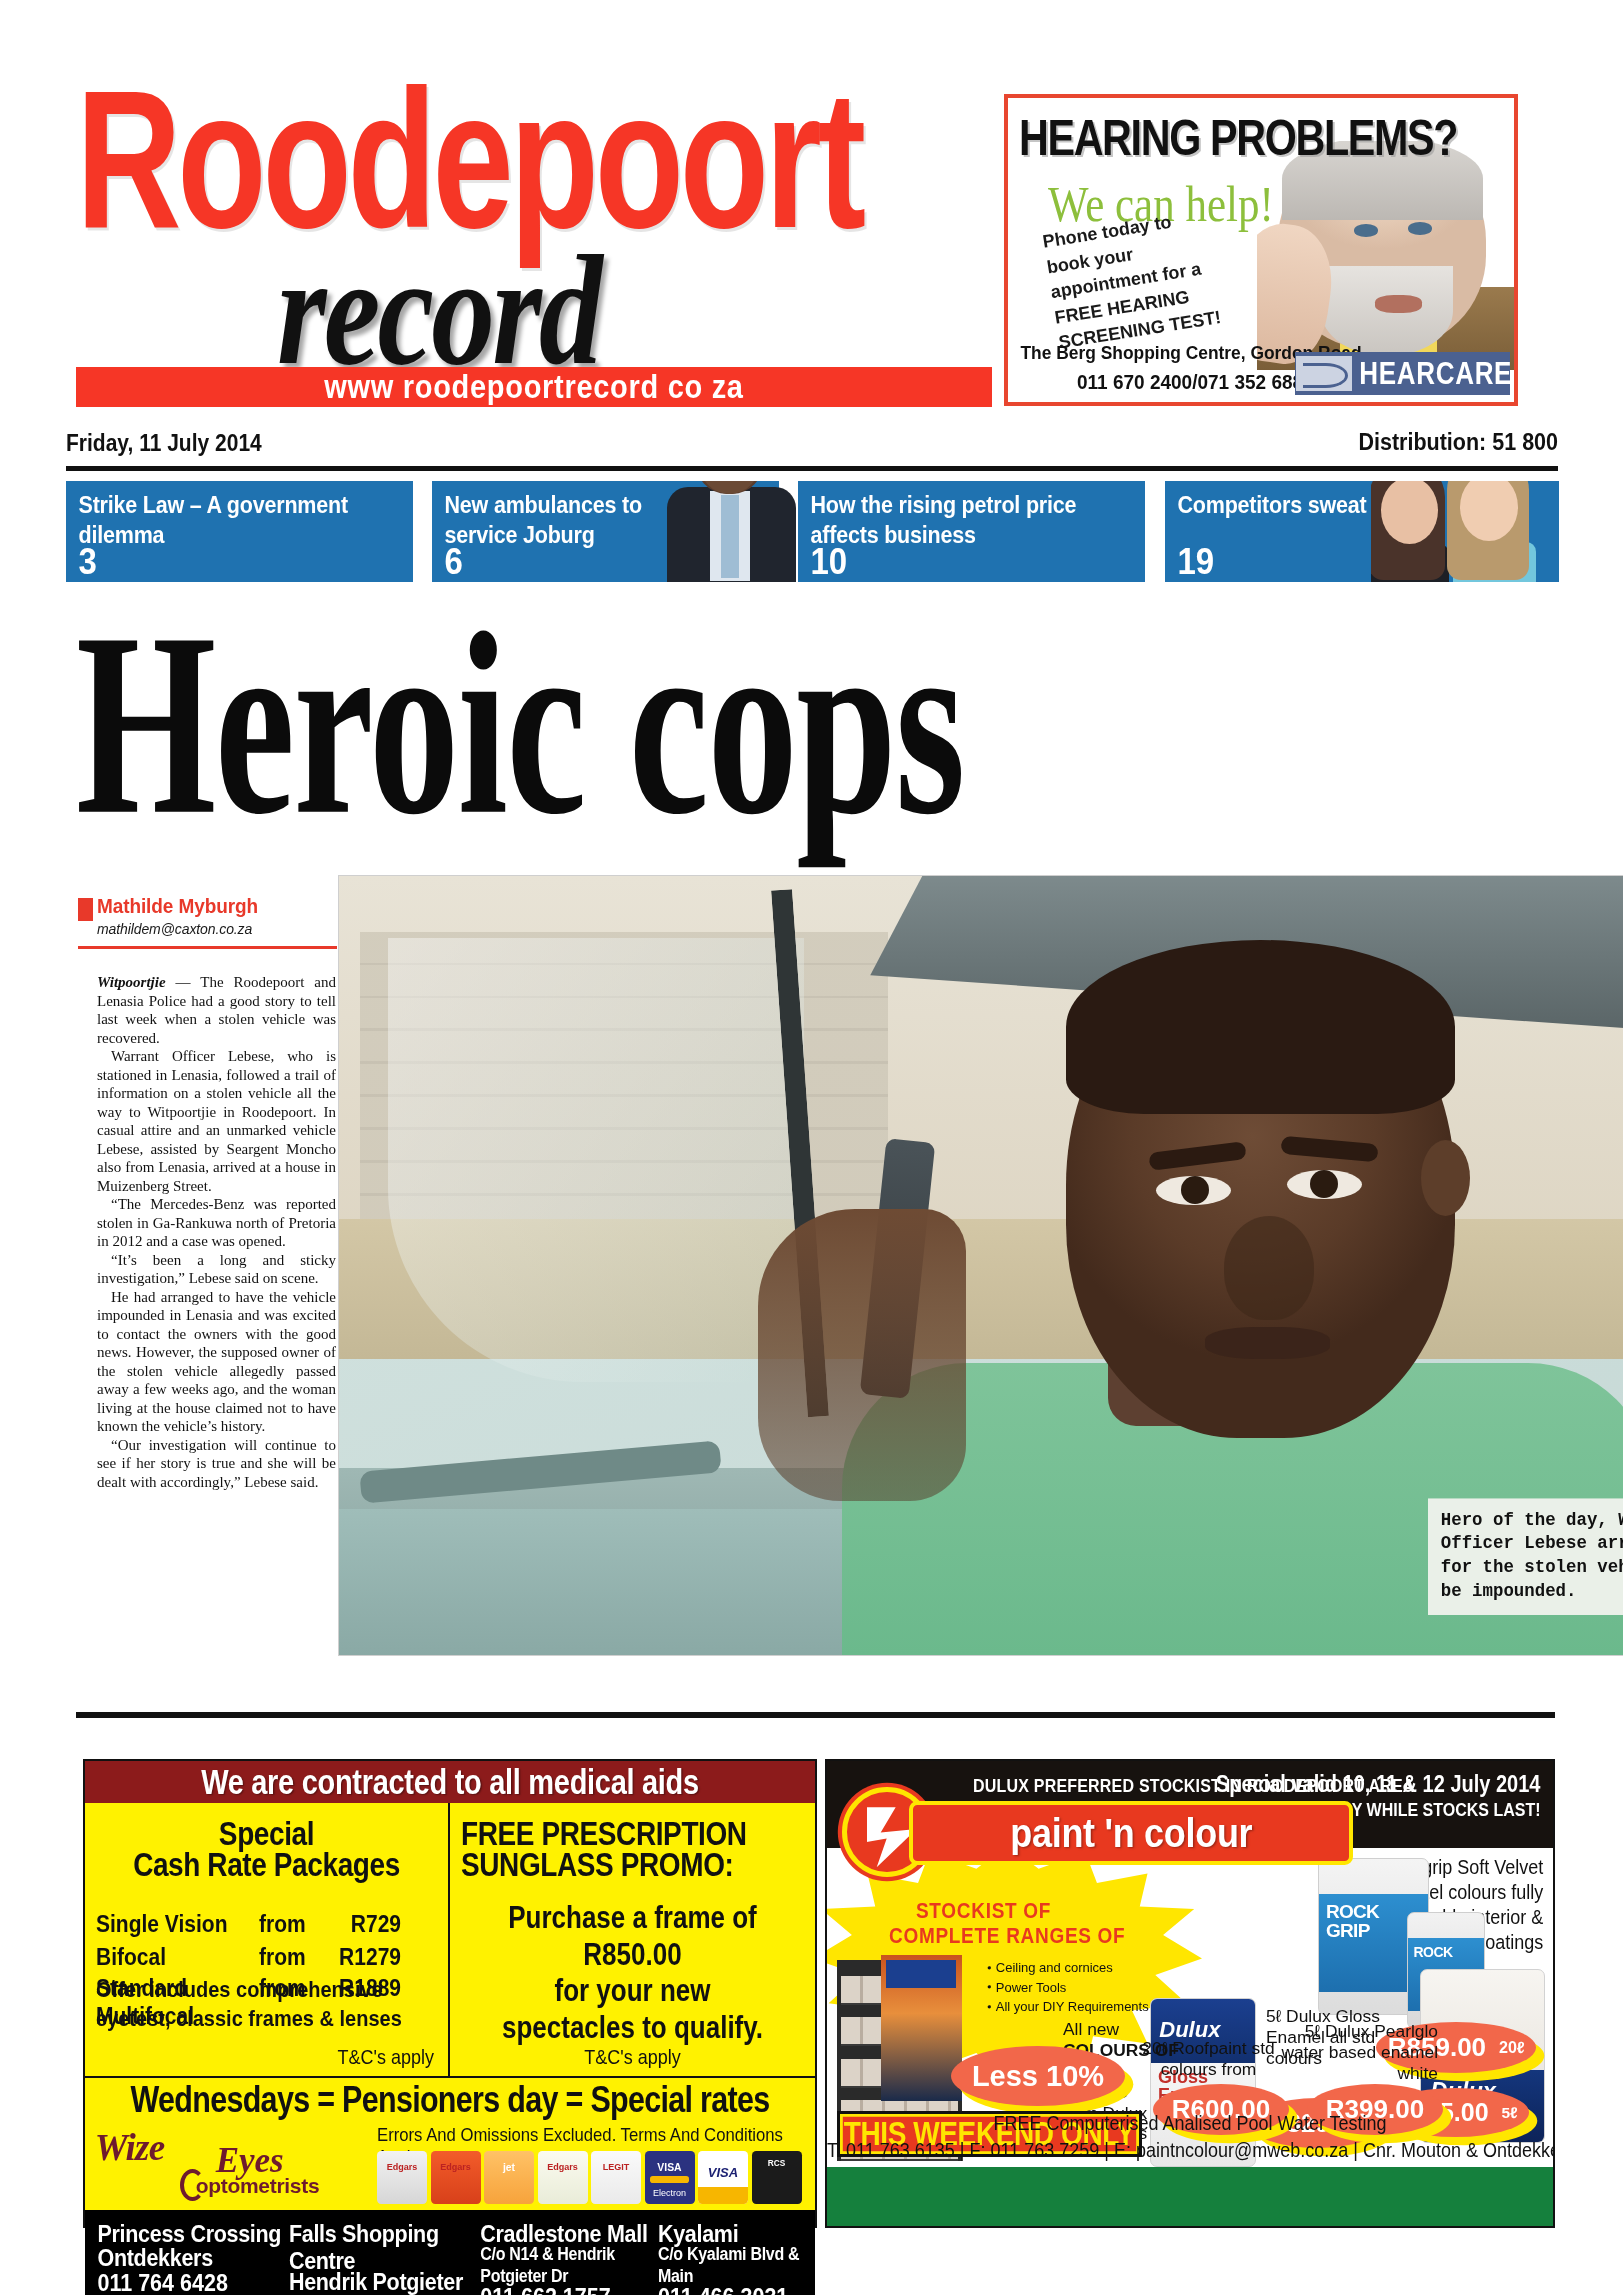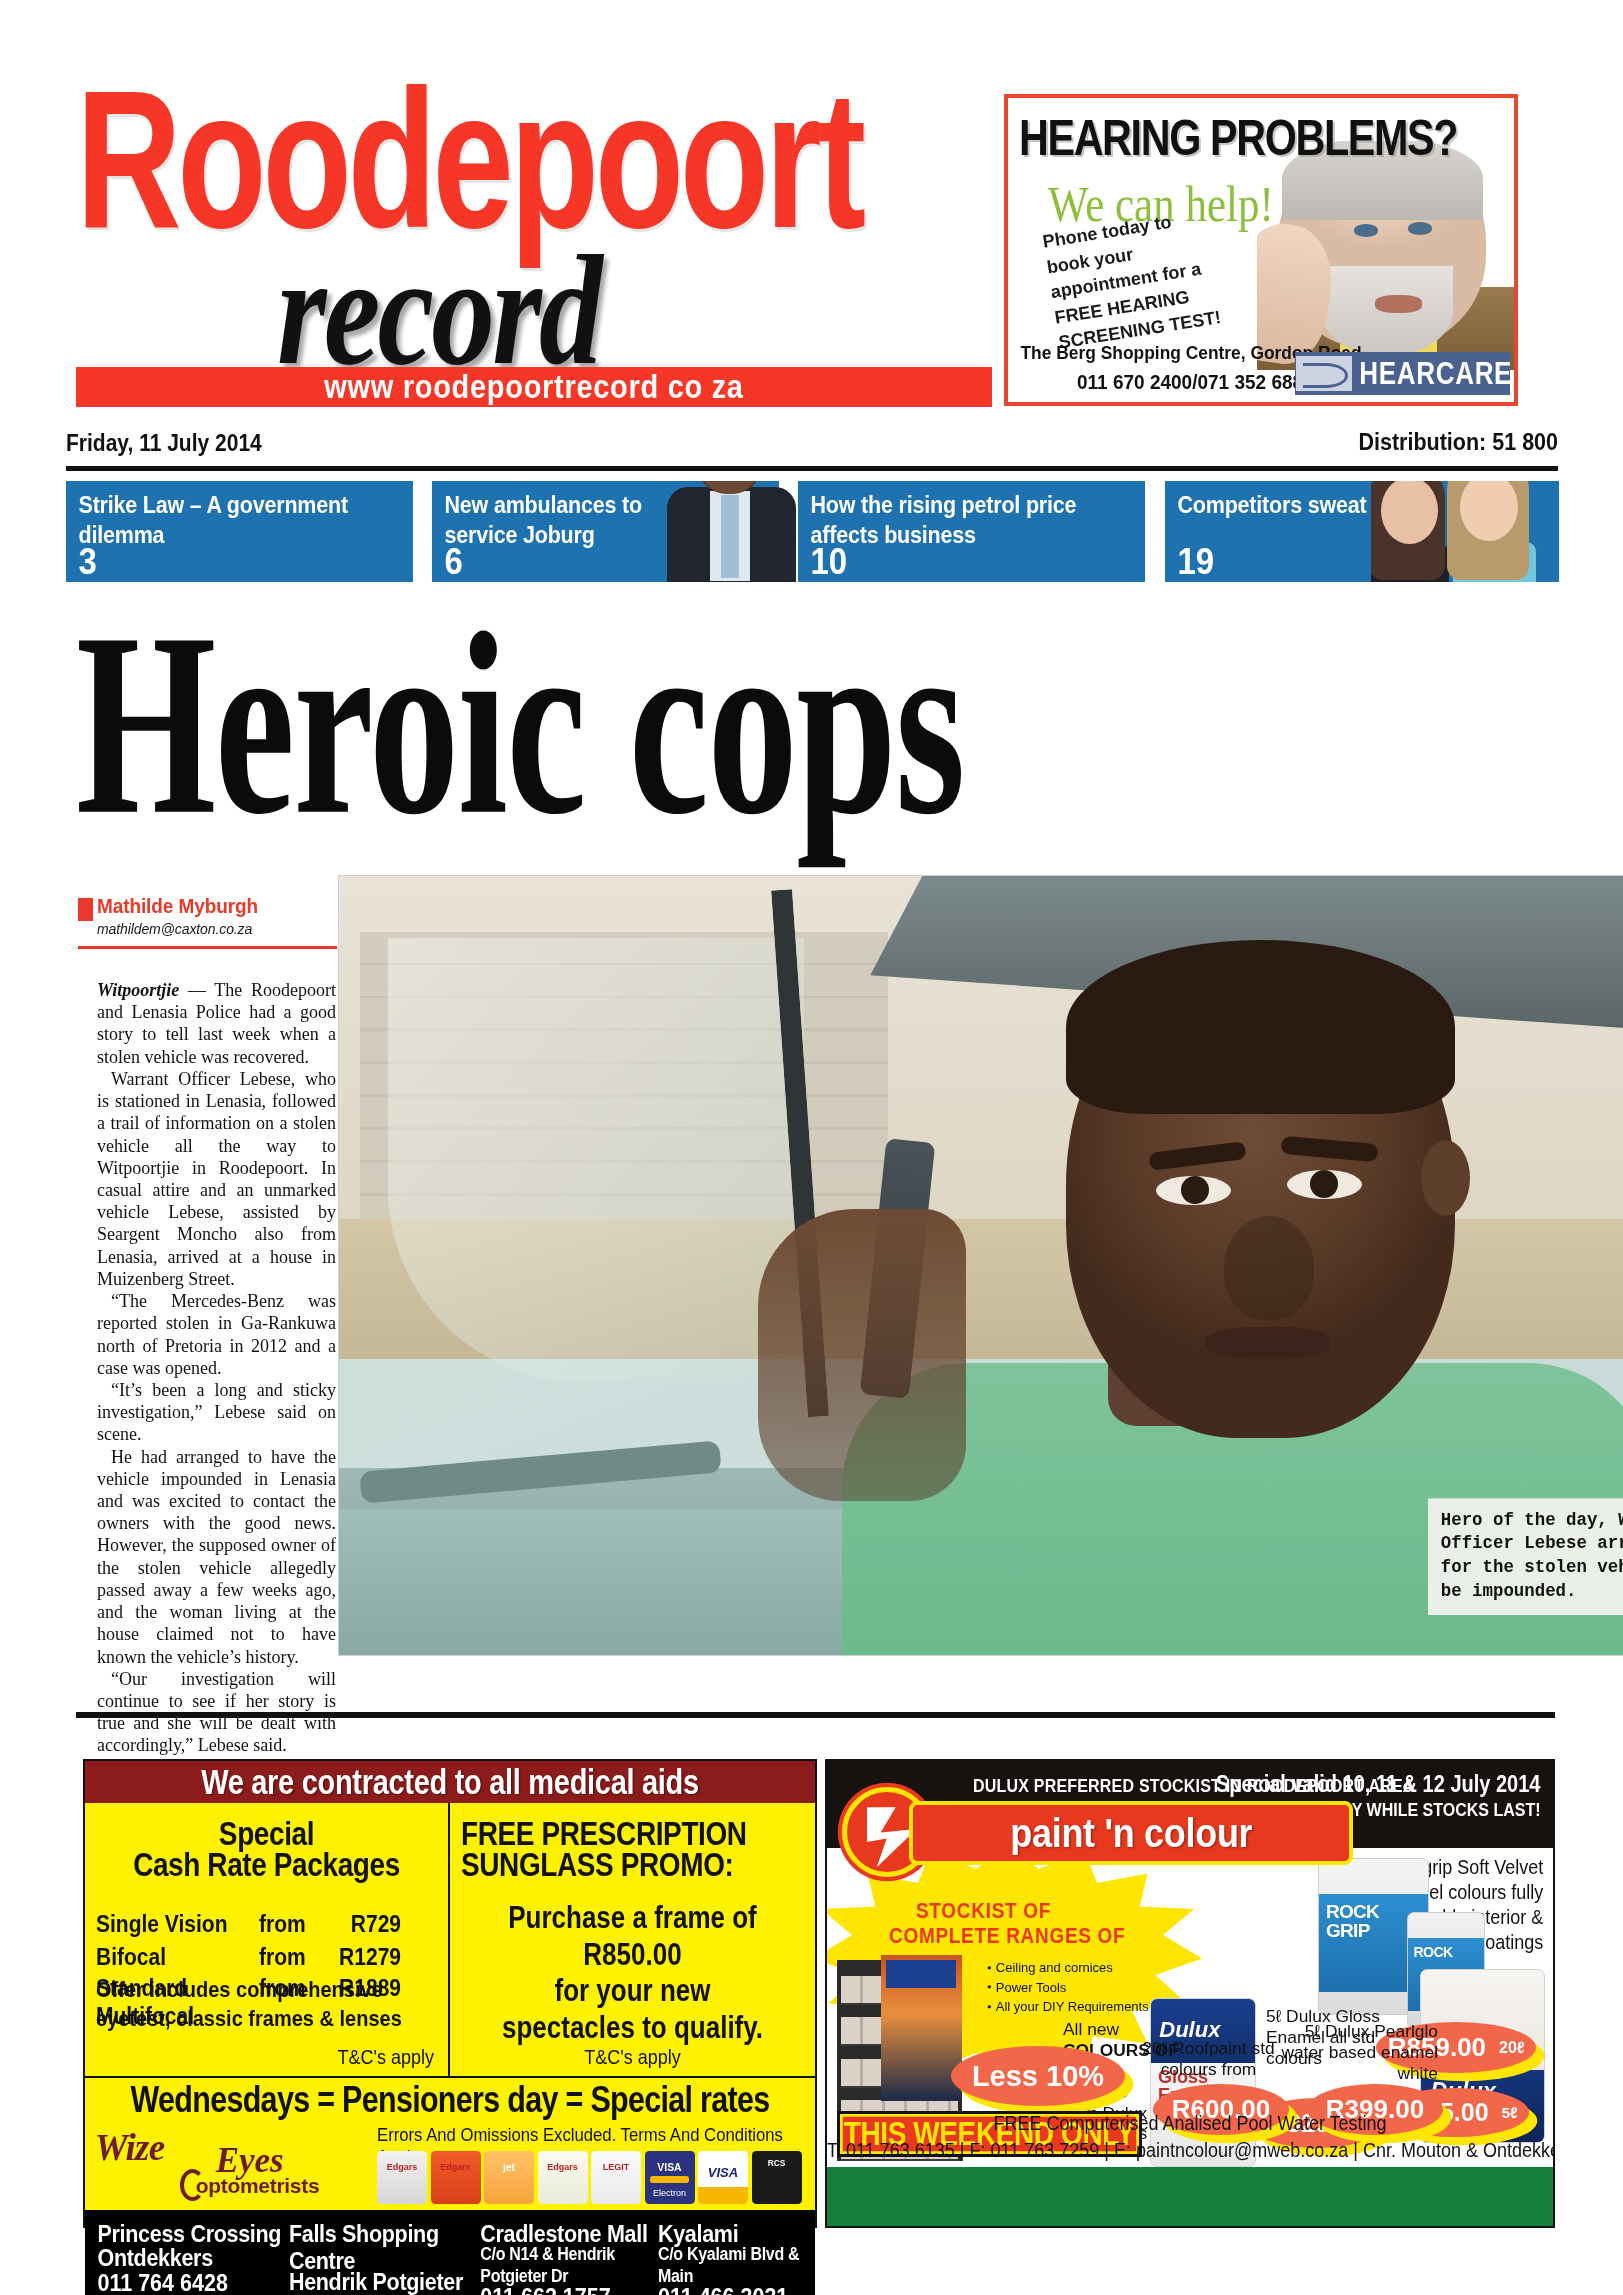--- a/index.html
+++ b/index.html
@@ -201,22 +201,22 @@
   .byline-tick { position:absolute; left:-19.4px; top:2.8px; width:15.3px; height:23.6px;
     background:#E8392A; }
   .byline-name { font-size:19px; font-weight:bold; color:#E8392A;
     transform: scaleY(1.08); transform-origin:left top; letter-spacing:-0.1px;}
   .byline-mail { font-size:14px; font-style:italic; color:#1a1a1a; margin-top:4.2px;
     letter-spacing:-0.1px;}
   .byline-rule { position:absolute; left:-19.4px; top:51px; width:259px; height:2.8px;
     background:#E8392A; }
   .body-text {
     font-family:"Liberation Serif", serif;
-    font-size:18px; line-height:1.235; color:#121212;
-    text-align:justify; margin-top:24px;
+    font-size:15px; line-height:1.235; color:#121212;
+    text-align:justify; margin-top:18px;
     hyphens:auto; -webkit-hyphens:auto;
   }
   .body-text p { text-indent:14px; margin:0; }
   .body-text p.first { text-indent:0; }
   .body-text .dateline { font-style:italic; font-weight:bold; }
 
   
   .photo {
     position:absolute; left:338px; top:875px; width:1400px; height:781px;
     overflow:hidden; border:1.4px solid #cfcfcf;

